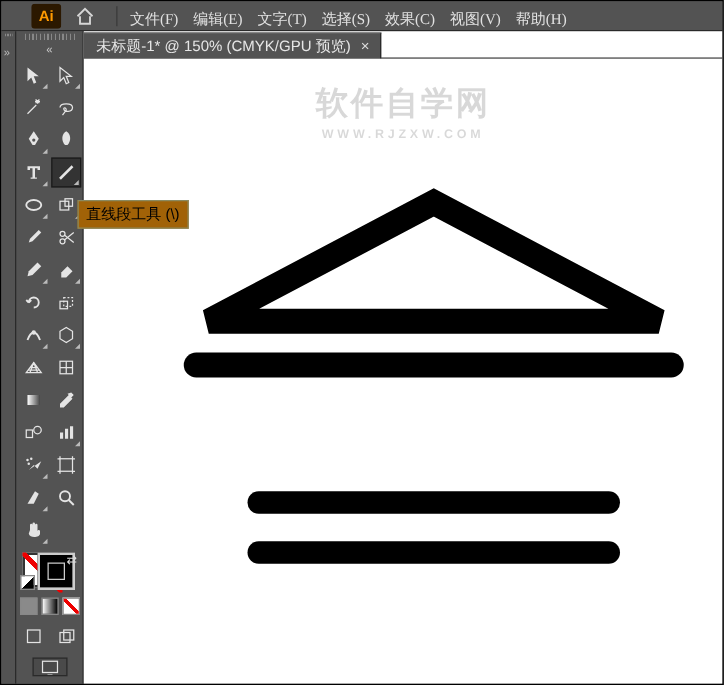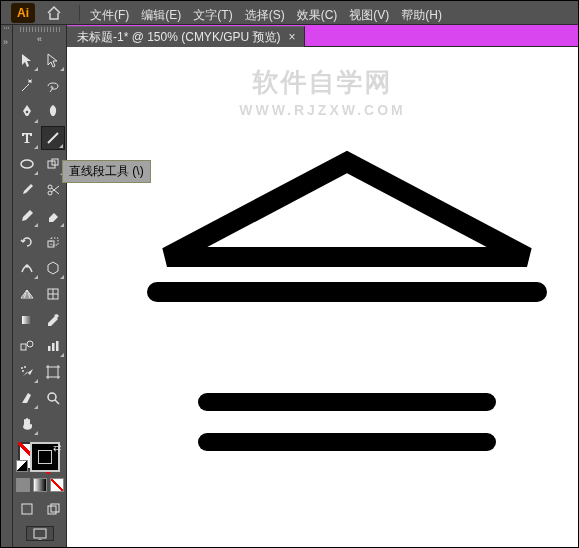--- a/index.html
+++ b/index.html
@@ -9,35 +9,35 @@
     font-family: "Microsoft YaHei", Arial, sans-serif;
     font-size: 12px; color: #e6e6e6;
     display: flex; flex-direction: column;
     border: 1px solid #000;
   }
   
   .menubar {
     height: 24px; background: #535353;
     display: flex; align-items: center;
     border-bottom: 1px solid #2a2a2a;
-    padding: 0 8px;
+    padding: 0 22px;
   }
   .app-logo {
     width: 28px; height: 22px; margin-right: 6px;
     display: flex; align-items: center; justify-content: center;
   }
   .app-logo svg { display: block; }
   .home-btn {
     width: 22px; height: 22px; margin-right: 10px;
     display: flex; align-items: center; justify-content: center;
     color: #d0d0d0;
   }
   .menu-item {
     padding: 0 6px; line-height: 24px; height: 20px;
-    color: #e2e2e2; cursor: default; white-space: nowrap;
+    color: #e2e2e2; cursor: default; white-space: nowrap; font-family: Liberation Serif, serif;
   }
   .menu-divider {
     width: 1px; height: 16px; background: #3a3a3a; margin: 0 4px;
   }
   
   .app-row {
     display: flex; flex: 1; min-height: 0;
   }
   .control-strip {
     width: 12px; background: #535353;
@@ -136,28 +136,28 @@
   .mode-btn {
     width: 28px; height: 22px; margin-top: 6px;
     border: 1px solid #2a2a2a; background: #4a4a4a;
     display:flex; align-items:center; justify-content:center;
     font-size: 10px; color:#ddd;
   }
   
   .tooltip {
     position: absolute;
     left: 62px; top: 160px;
-    background: #a3a3a3; color: #000;
+    background: #a16207; color: #000;
     border: 1px solid #8a8a60;
     padding: 2px 6px; font-size: 12px;
     white-space: nowrap; z-index: 20;
   }
   
   .tab-strip {
-    height: 28px; background: #d946ef;
+    height: 28px; background: #ffffff;
     border-bottom: 1px solid #2a2a2a;
     display: flex; align-items: stretch;
   }
   .tab {
     display: flex; align-items: center;
     background: #535353; color: #e6e6e6;
     padding: 0 8px 0 10px; font-size: 12px;
     border-right: 1px solid #2a2a2a;
     border-top: 1px solid #666;
     position: relative; top: 1px;
@@ -170,21 +170,21 @@
   .canvas-wrap {
     flex: 1; background: #ffffff; position: relative;
   }
   .canvas-inner svg { display: block; }
   .watermark {
     position: absolute; top: 18px; left: 0; right: 0;
     display: flex; flex-direction: column; align-items: center;
     color: #000; opacity: 0.15; font-weight: 700; pointer-events:none;
   }
   .watermark .wm1 { font-size: 26px; letter-spacing: 2px; }
-  .watermark .wm2 { font-size: 14px; letter-spacing: 3px; margin-top: 2px; }
+  .watermark .wm2 { font-size: 10px; letter-spacing: 3px; margin-top: 2px; }
 </style>
 </head>
 <body>
 
 <div class="menubar">
   <div class="app-logo">
     <svg width="24" height="20" viewBox="0 0 24 20">
       <rect x="0" y="0" width="24" height="20" rx="3" fill="#2b1800"></rect>
       <text x="12" y="14" font-size="12" font-family="Arial" font-weight="700" text-anchor="middle" fill="#ff9a00">Ai</text>
     </svg>

